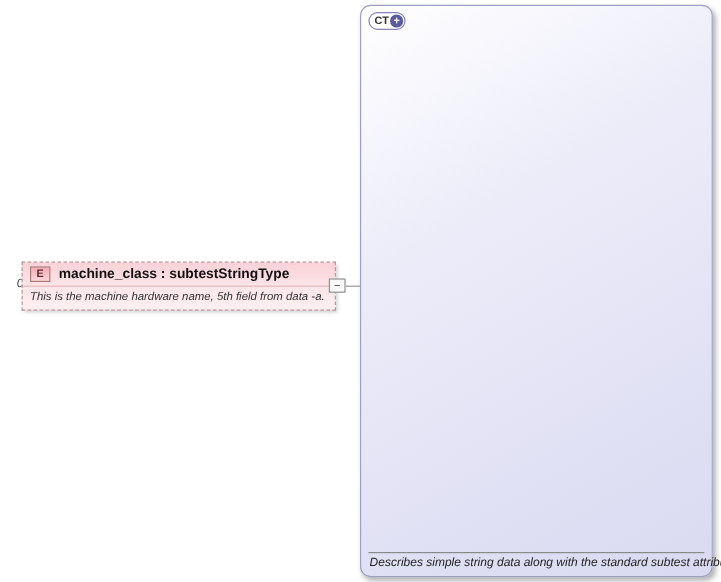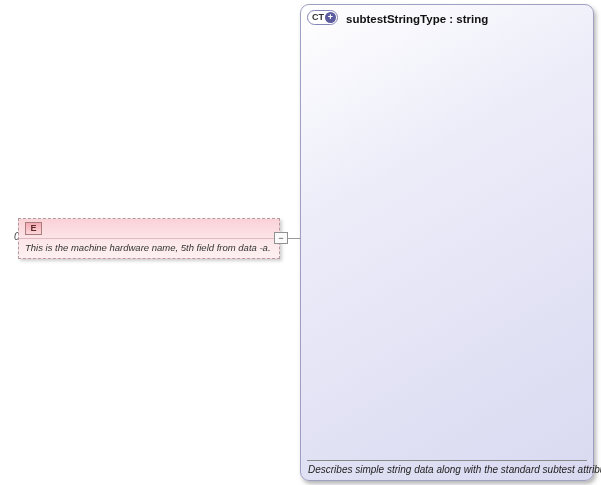--- a/index.html
+++ b/index.html
@@ -25,54 +25,54 @@
     border:1px solid #909090; background:#fafafa; display:flex; align-items:center; justify-content:center;
     font-size:9px; line-height:9px; color:#333; }
   .h-line { position:absolute; background:#999; height:1px; }
   .link-line { left:288px; top:238px; width:13px; }
 
   
   .ct-box { position:absolute; left:300px; top:4px; width:294px; height:477px;
     border:1px solid #9f9fc2; border-radius:9px;
     background:linear-gradient(150deg,#ffffff 0%,#ececf9 35%,#d9d9f1 100%);
     box-shadow:2px 3px 4px rgba(110,110,110,0.5); }
-  .ct-head { display:flex; align-items:flex-end; padding:5px 6px 0 6px; }
+  .ct-head { display:flex; align-items:flex-start; padding:5px 6px 0 6px; }
   .ct-icon { position:relative; width:31px; height:15px; margin-right:8px; flex:0 0 auto;
     border:1px solid #8585b8; border-radius:8px; background:#ffffff; }
   .ct-icon .ct-txt { position:absolute; left:4px; top:1px; font-size:9px; font-weight:bold; color:#333; }
   .ct-icon .ct-plus { position:absolute; right:1px; top:1px; width:11px; height:11px; border-radius:50%;
     background:#5b5b9e; color:#fff; font-size:9px; font-weight:bold; text-align:center; line-height:11px; }
   .ct-title { font-size:11.5px; font-weight:bold; color:#111; }
   .ct-note { position:absolute; left:6px; right:6px; bottom:3px; border-top:1px solid #8a8a8a;
     padding:3px 0 2px 1px; font-size:10px; font-style:italic; color:#222; white-space:nowrap; }
 </style>
 </head>
 <body>
 
 <div id="page">
 
   <span class="cardinality">0..1</span>
 
   <div class="element-box">
     <div class="element-head">
       <span class="e-icon">E</span>
+      <span class="element-title">machine_class : subtestStringType</span>
     </div>
     <div class="element-note">This is the machine hardware name, 5th field from data -a.</div>
   </div>
 
   <div class="collapse-btn">
     <span>−</span>
   </div>
   <div class="h-line link-line"></div>
 
   <div class="ct-box">
     <div class="ct-head">
       <span class="ct-icon">
         <span class="ct-txt">CT</span>
         <span class="ct-plus">+</span>
       </span>
-      <span class="ct-title">subtestStringType : string</span>
     </div>
 
     <div class="ct-note">Describes simple string data along with the standard subtest attributes.</div>
   </div>
 
 </div>
 
 </body></html>

